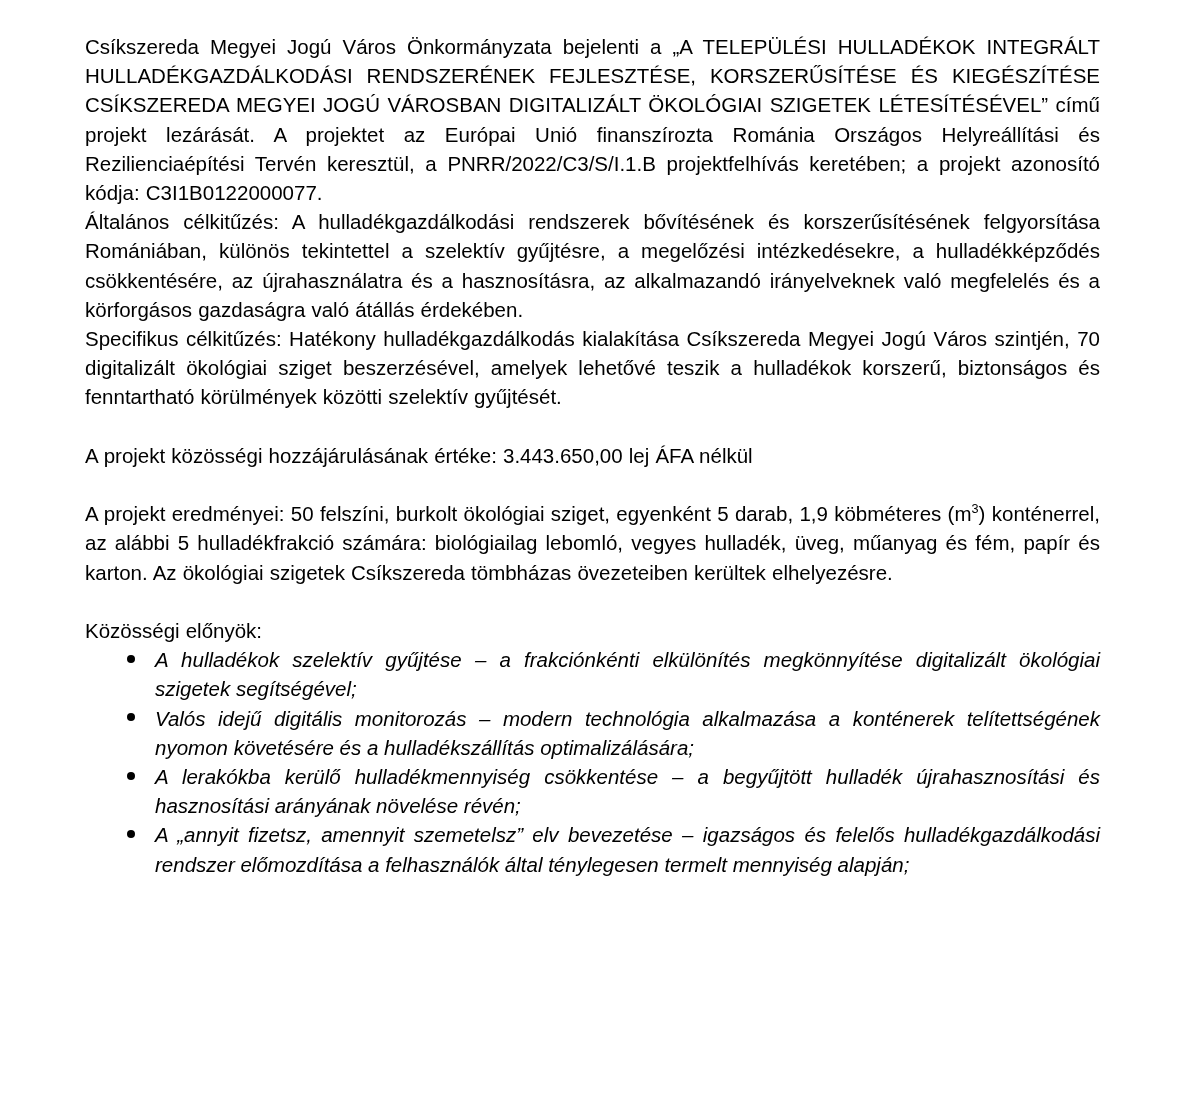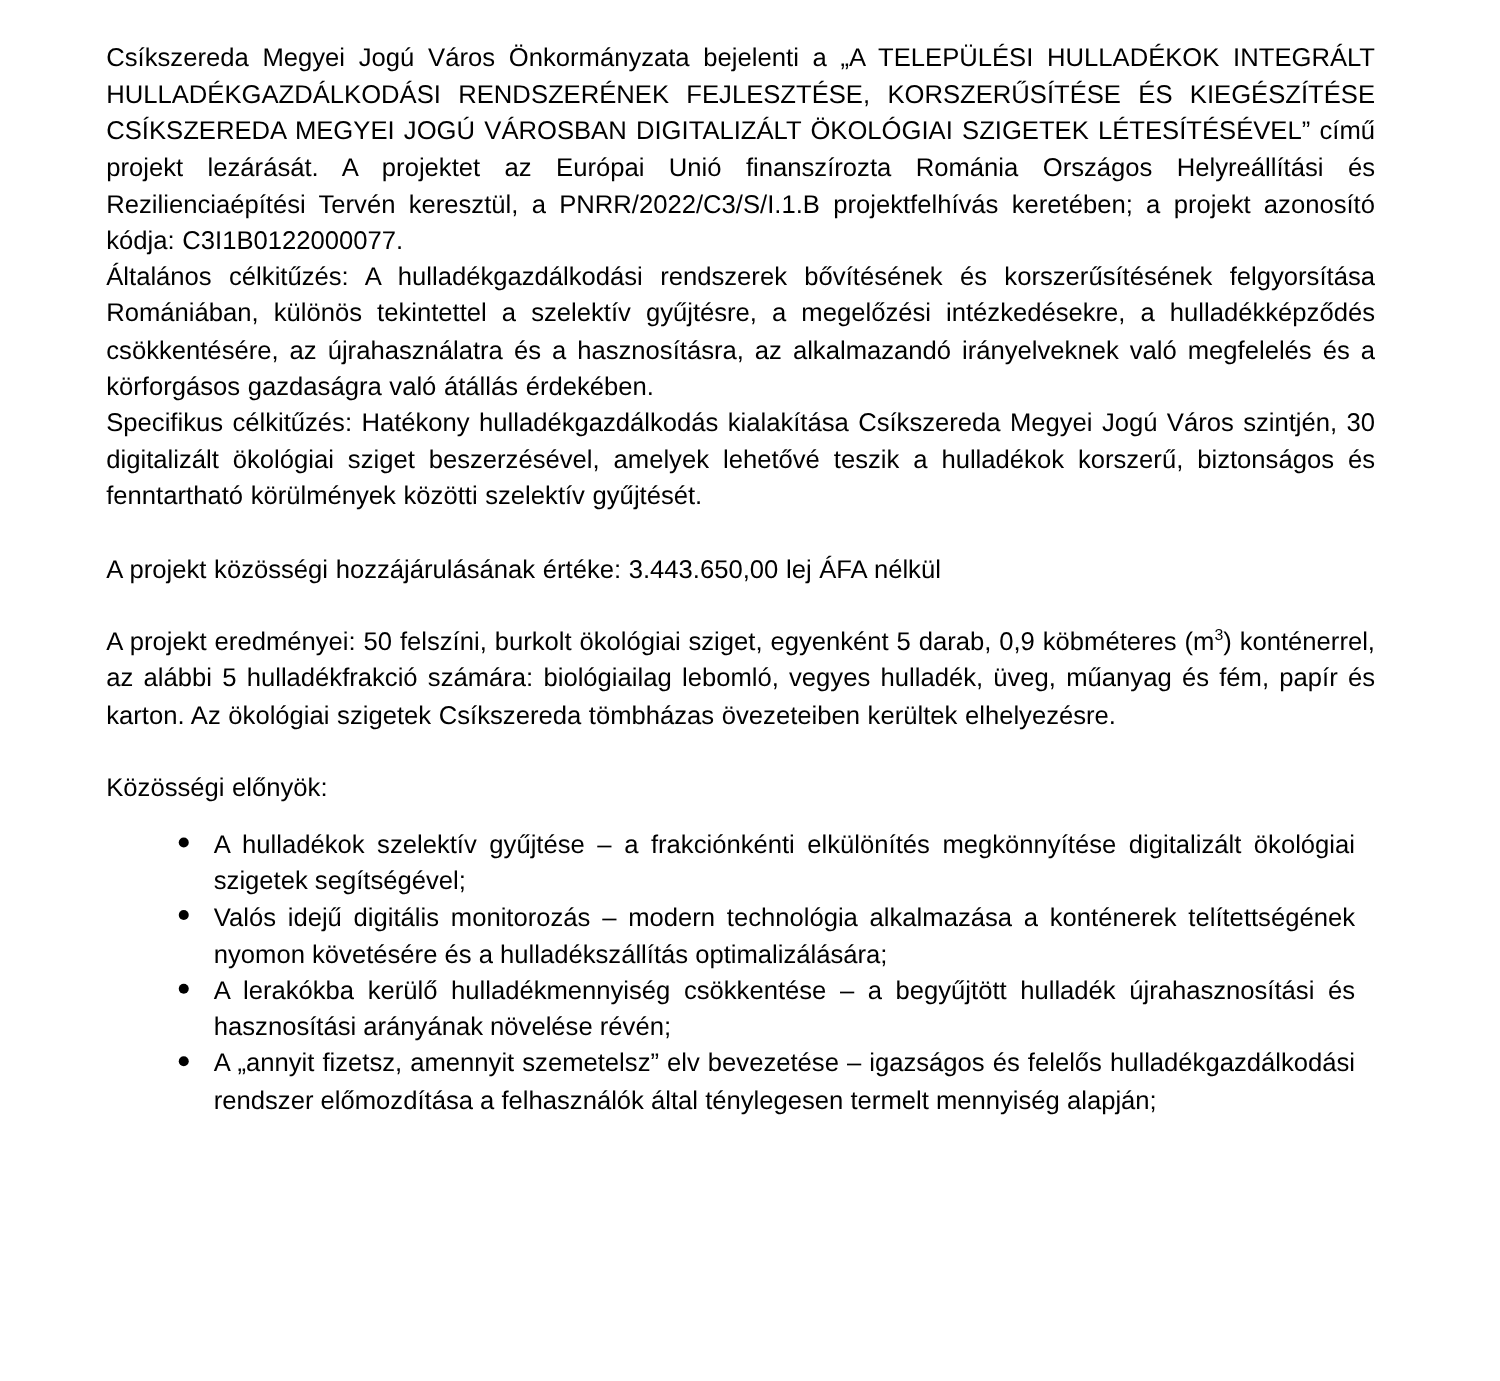--- a/index.html
+++ b/index.html
@@ -35,23 +35,24 @@
     text-justify: inter-word;
     hyphens: none;
     word-spacing: 0.02em;
   }
   
   .spacer {
     height: 29.2px;
   }
 
   ul.benefits {
-    margin: 16px;
+    margin: 0;
     padding: 0;
     list-style: none;
+    font-style: italic;
   }
   ul.benefits > li {
     position: relative;
     margin: 0;
     padding: 0 0 0 70px;
     font-size: 20.5px;
     line-height: 29.2px;
     text-align: justify;
     text-justify: inter-word;
   }
@@ -88,31 +89,31 @@
 </head>
 <body>
 
 <div class="page">
   <div class="doc-body">
 
     <p class="para">Csíkszereda Megyei Jogú Város Önkormányzata bejelenti a „A TELEPÜLÉSI HULLADÉKOK INTEGRÁLT HULLADÉKGAZDÁLKODÁSI RENDSZERÉNEK FEJLESZTÉSE, KORSZERŰSÍTÉSE ÉS KIEGÉSZÍTÉSE CSÍKSZEREDA MEGYEI JOGÚ VÁROSBAN DIGITALIZÁLT ÖKOLÓGIAI SZIGETEK LÉTESÍTÉSÉVEL” című projekt lezárását. A projektet az Európai Unió finanszírozta Románia Országos Helyreállítási és Rezilienciaépítési Tervén keresztül, a PNRR/2022/C3/S/I.1.B projektfelhívás keretében; a projekt azonosító kódja: C3I1B0122000077.</p>
 
     <p class="para">Általános célkitűzés: A hulladékgazdálkodási rendszerek bővítésének és korszerűsítésének felgyorsítása Romániában, különös tekintettel a szelektív gyűjtésre, a megelőzési intézkedésekre, a hulladékképződés csökkentésére, az újrahasználatra és a hasznosításra, az alkalmazandó irányelveknek való megfelelés és a körforgásos gazdaságra való átállás érdekében.</p>
 
-    <p class="para">Specifikus célkitűzés: Hatékony hulladékgazdálkodás kialakítása Csíkszereda Megyei Jogú Város szintjén, 30 digitalizált ökológiai sziget beszerzésével, amelyek lehetővé teszik a hulladékok korszerű, biztonságos és fenntartható körülmények közötti szelektív gyűjtését.</p>
+    <p class="para">Specifikus célkitűzés: Hatékony hulladékgazdálkodás kialakítása Csíkszereda Megyei Jogú Város szintjén, 70 digitalizált ökológiai sziget beszerzésével, amelyek lehetővé teszik a hulladékok korszerű, biztonságos és fenntartható körülmények közötti szelektív gyűjtését.</p>
 
     <div class="spacer"></div>
 
 
     <p class="para">A projekt közösségi hozzájárulásának értéke: 3.443.650,00 lej ÁFA nélkül</p>
 
     <div class="spacer"></div>
 
 
-    <p class="para"><span>A projekt eredményei: 50 felszíni, burkolt ökológiai sziget, egyenként 5 darab, 0,9 köbméteres (m</span><sup>3</sup><span>) konténerrel, az alábbi 5 hulladékfrakció számára: biológiailag lebomló, vegyes hulladék, üveg, műanyag és fém, papír és karton. Az ökológiai szigetek Csíkszereda tömbházas övezeteiben kerültek elhelyezésre.</span></p>
+    <p class="para"><span>A projekt eredményei: 50 felszíni, burkolt ökológiai sziget, egyenként 5 darab, 1,9 köbméteres (m</span><sup>3</sup><span>) konténerrel, az alábbi 5 hulladékfrakció számára: biológiailag lebomló, vegyes hulladék, üveg, műanyag és fém, papír és karton. Az ökológiai szigetek Csíkszereda tömbházas övezeteiben kerültek elhelyezésre.</span></p>
 
     <div class="spacer"></div>
 
     <p class="para">Közösségi előnyök:</p>
 
     <ul class="benefits">
       <li>
         <span class="bullet"></span>
         <span class="li-text">A hulladékok szelektív gyűjtése – a frakciónkénti elkülönítés megkönnyítése digitalizált ökológiai szigetek segítségével;</span>
       </li>

